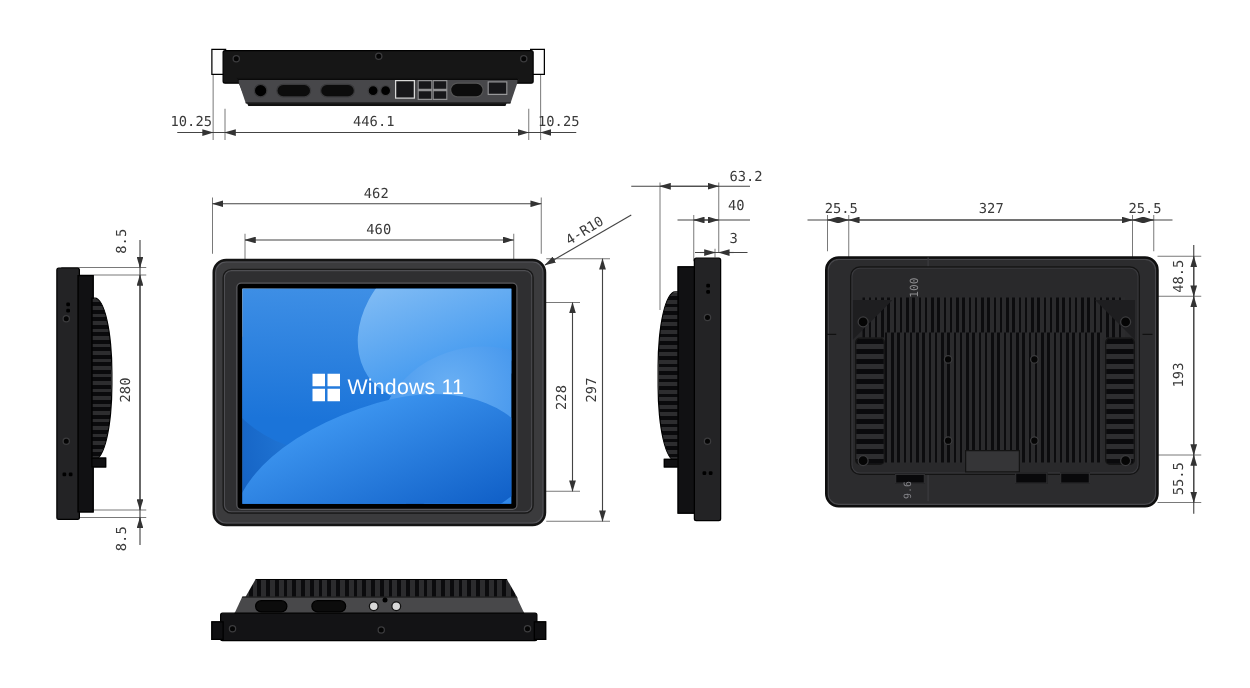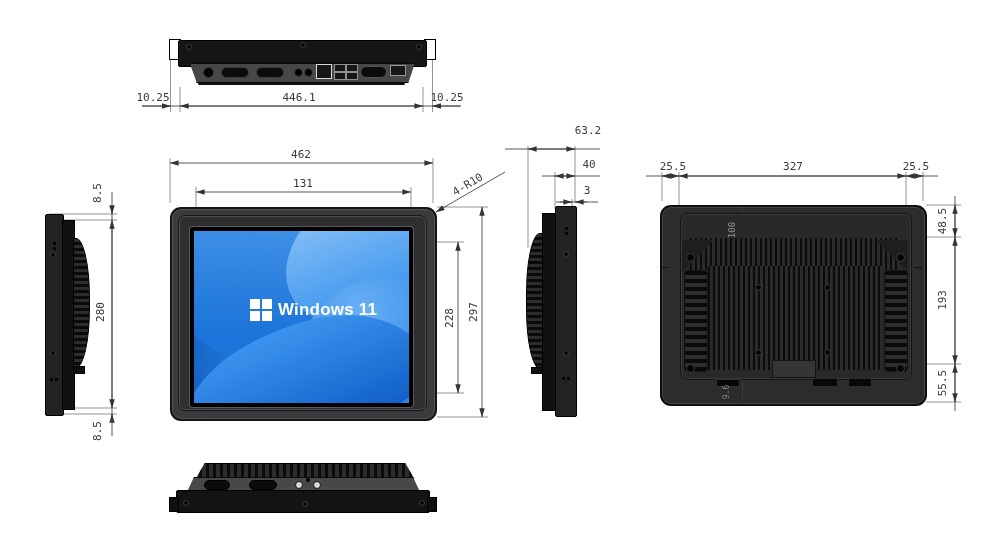--- a/index.html
+++ b/index.html
@@ -32,21 +32,21 @@
   .bezel-step{background:#2f2f31;border:1px solid #191919;border-radius:7px;
               box-shadow:inset 0 0 0 1px #4e4e52;}
   .screen-frame{background:#000;border-radius:3px;box-shadow:0 0 0 1px #5a5a5e;}
   .wallpaper{overflow:hidden;background:
       radial-gradient(circle at 0% 0%, #d9e4ea 0%, rgba(217,228,234,0) 34%),
       linear-gradient(115deg,#aecbe4 0%,#5f9fe8 16%,#2f86e6 38%,#1b74d9 62%,#0e60c8 100%);}
   .petal{position:absolute;}
   .winlogo{position:absolute;display:grid;grid-template-columns:9.5px 9.5px;
            grid-template-rows:9.5px 9.5px;gap:2.5px;}
   .winlogo div{background:#fff;}
-  .wintext{position:absolute;font-family:"Liberation Sans",sans-serif;font-weight:700;
+  .wintext{position:absolute;font-family:"Liberation Sans",sans-serif;font-weight:400;
            font-size:17px;color:#fff;letter-spacing:.2px;}
 
   
   .flange{background:#232325;border:1px solid #000;border-radius:2px;}
   .side-body{background:#111113;border:1px solid #000;}
   .fins-r{background:repeating-linear-gradient(180deg,#2d2d2f 0 3px,#0a0a0c 3px 6px);
           border:1px solid #000;border-radius:0 14px 14px 0 / 0 60px 60px 0;}
   .fins-l{background:repeating-linear-gradient(180deg,#2d2d2f 0 3px,#0a0a0c 3px 6px);
           border:1px solid #000;border-radius:14px 0 0 14px / 60px 0 0 60px;}
   .foot{background:#101012;border:1px solid #000;}
@@ -240,30 +240,30 @@
     <div class="abs screw" style="left:183px;top:500px;width:4px;height:4px;"></div>
     <div class="abs screw" style="left:302px;top:501px;width:4px;height:4px;"></div>
     <div class="abs screw" style="left:419px;top:500px;width:4px;height:4px;"></div>
   </div>
 
   <div class="dim-label" style="left:131px;top:92px;">10.25</div>
   <div class="dim-label" style="left:277px;top:92px;">446.1</div>
   <div class="dim-label" style="left:425px;top:92px;">10.25</div>
 
   <div class="dim-label" style="left:279px;top:149px;">462</div>
-  <div class="dim-label" style="left:281px;top:178px;">131</div>
+  <div class="dim-label" style="left:281px;top:178px;">460</div>
   <div class="dim-label rot" style="left:428px;top:312px;">228</div>
   <div class="dim-label rot" style="left:452px;top:306px;">297</div>
   <div class="dim-label rot31" style="left:446px;top:179px;">4-R10</div>
 
   <div class="dim-label rot" style="left:76px;top:187px;">8.5</div>
   <div class="dim-label rot" style="left:79px;top:306px;">280</div>
   <div class="dim-label rot" style="left:76px;top:425px;">8.5</div>
 
-  <div class="dim-label" style="left:566px;top:125px;">63.2</div>
+  <div class="dim-label" style="left:566px;top:136px;text-align:right;">63.2</div>
   <div class="dim-label" style="left:567px;top:159px;">40</div>
   <div class="dim-label" style="left:565px;top:185px;">3</div>
 
   <div class="dim-label" style="left:651px;top:161px;">25.5</div>
   <div class="dim-label" style="left:771px;top:161px;">327</div>
   <div class="dim-label" style="left:894px;top:161px;">25.5</div>
   <div class="dim-label rot" style="left:921px;top:215px;">48.5</div>
   <div class="dim-label rot" style="left:921px;top:294px;">193</div>
   <div class="dim-label rot" style="left:921px;top:377px;">55.5</div>
   <div class="dim-label rot small9" style="left:710px;top:224px;">100</div>

